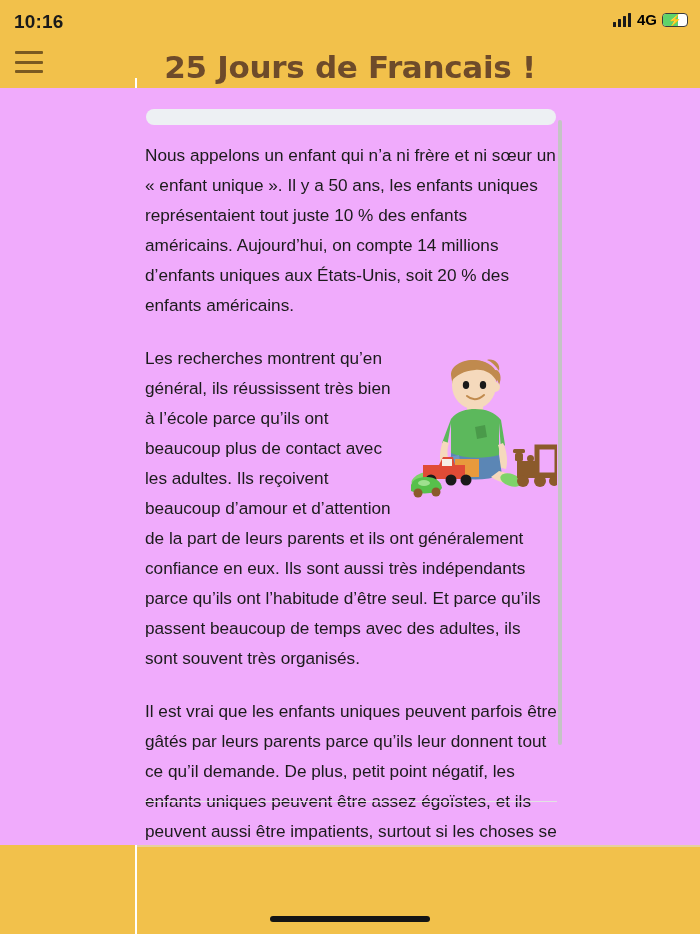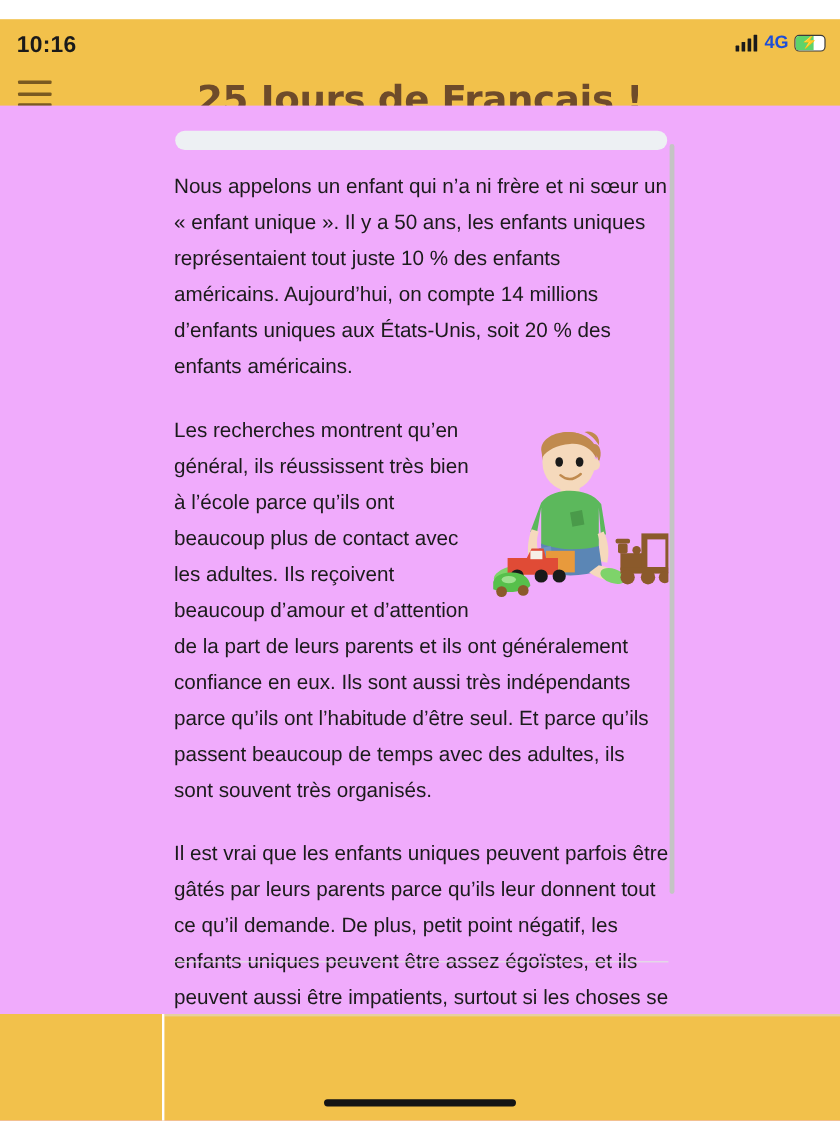--- a/index.html
+++ b/index.html
@@ -10,21 +10,21 @@
     overflow:hidden;
   }
   #app {
     position:relative;
     width:700px; height:934px;
     background:#ffffff;
   }
 
   
   .topbar {
-    position:absolute; left:0; top:16px;
+    position:absolute; left:0; top:0;
     width:700px; height:88px;
     background:#F2C14B;
   }
   .statusrow {
     position:absolute; left:0; top:0;
     width:700px; height:40px;
   }
   .status-time {
     position:absolute; left:14px; top:11px;
     font-size:19px; font-weight:bold; color:#1a1a1a;
@@ -34,21 +34,21 @@
     position:absolute; right:12px; top:12px;
     display:flex; align-items:center; gap:5px;
   }
   .signal { display:flex; align-items:flex-end; gap:2px; height:14px; }
   .signal i { display:block; width:3px; background:#1a1a1a; border-radius:0.5px; }
   .signal i:nth-child(1){ height:5px; }
   .signal i:nth-child(2){ height:8px; }
   .signal i:nth-child(3){ height:11px; }
   .signal i:nth-child(4){ height:14px; }
   .net-label {
-    font-size:15px; font-weight:bold; color:#1d4ed8;
+    font-size:15px; font-weight:bold; color:#000000;
     line-height:1; margin-left:1px;
   }
   .battery {
     position:relative; width:26px; height:14px;
     border:1.8px solid #3b3b3b; border-radius:4px;
     background:#ffffff; overflow:hidden;
   }
   .battery .fill {
     position:absolute; left:0; top:0; bottom:0;
     width:62%; background:#5FD36A;

